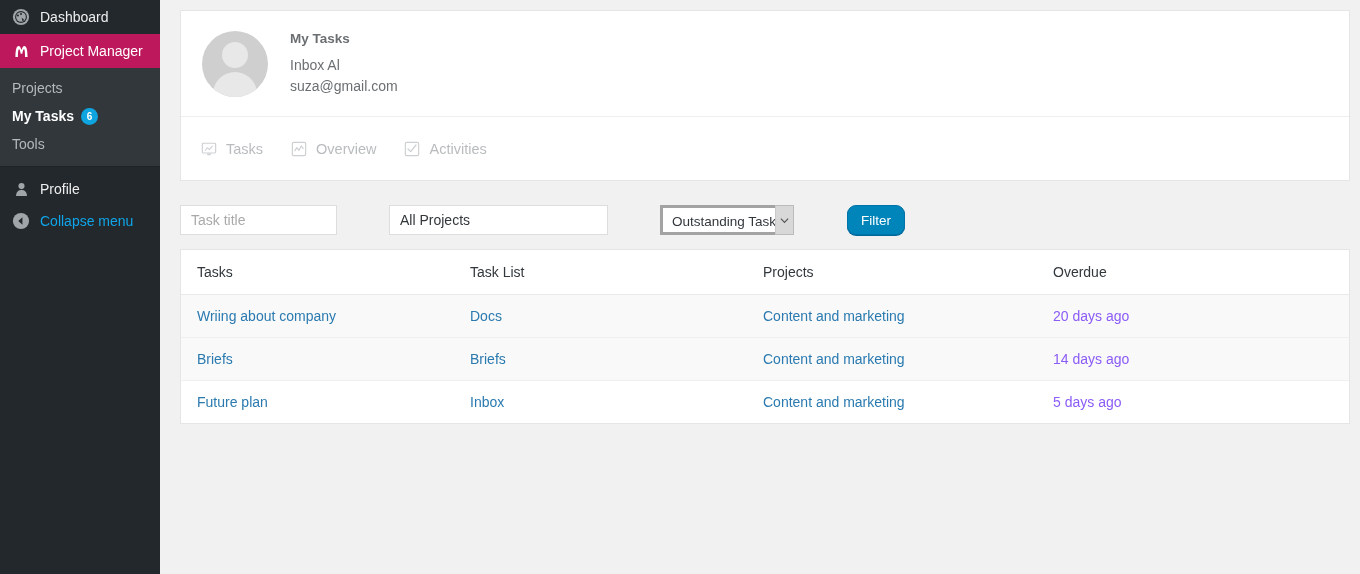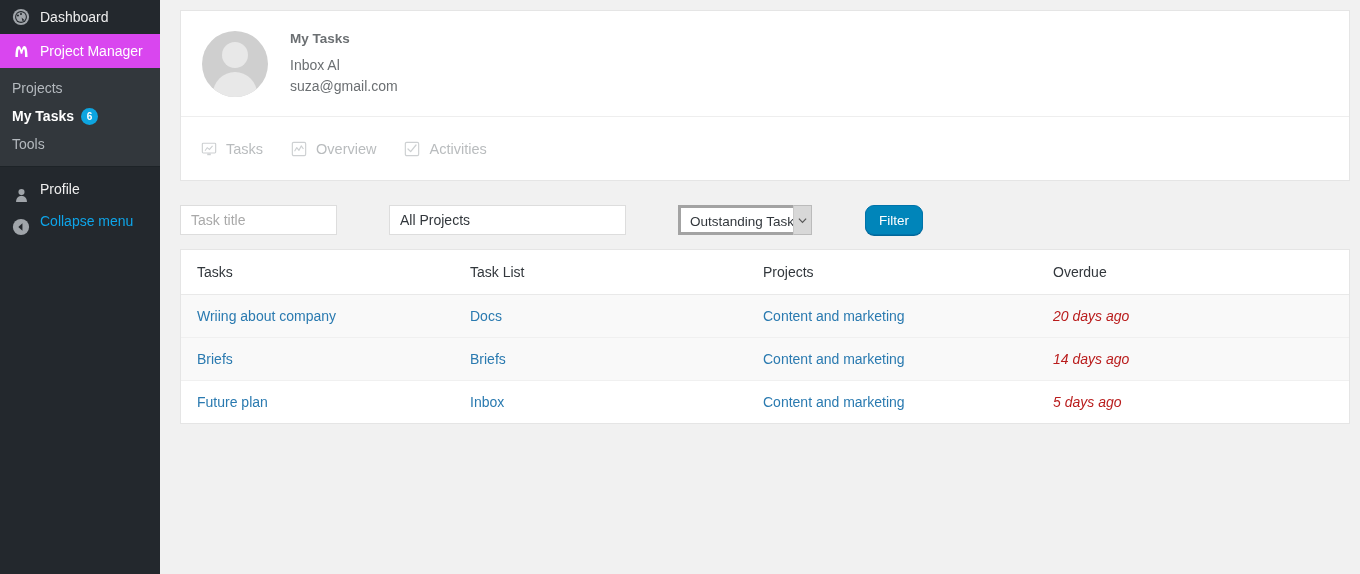--- a/index.html
+++ b/index.html
@@ -32,21 +32,21 @@
   }
   .menu-top .mi {
     width:20px; height:20px;
     margin-right:9px;
     display:flex; align-items:center; justify-content:center;
     flex:0 0 20px;
   }
   .menu-top .mlabel { line-height:34px; }
   .menu-dashboard { color:#eee; }
   .menu-current {
-    background:#d946ef;
+    background:#be185d;
     color:#fff;
     font-weight:400;
   }
   .menu-current .arrow {
     position:absolute; right:0; top:50%;
     margin-top:-8px;
     width:0; height:0;
     border-top:8px solid transparent;
     border-bottom:8px solid transparent;
     border-right:8px solid #f1f1f1;
@@ -72,21 +72,21 @@
     background:#0ea5e0;
     color:#fff;
     font-size:10px;
     font-weight:600;
     text-align:center;
     padding:0 5px;
     margin-left:7px;
   }
   .menu-sep { height:1px; background:#1d2327; margin:0; }
   .menu-lower { padding-top:6px; }
-  .menu-lower .menu-top { height:32px;align-items:flex-end; }
+  .menu-lower .menu-top { height:32px; }
   .menu-lower .mlabel { line-height:32px; }
   .collapse-row { color:#0ea5e9; }
   .collapse-row .mlabel { font-size:14px; }
 
   
   #wpbody {
     position:absolute;
     left:160px; top:0;
     right:0; bottom:0;
     background:#f1f1f1;
@@ -160,21 +160,21 @@
     background:#fff;
     font-family:"Liberation Sans", sans-serif;
     font-size:14px;
     padding:0 10px;
     color:#32373c;
     outline:none;
     border-radius:0;
   }
   .inp::placeholder { color:#a9a9a9; }
   #task-title-input { width:157px; }
-  #project-select   { width:237px; margin-left:8px; color:#32373c; }
+  #project-select   { width:219px; margin-left:8px; color:#32373c; }
   .selwrap {
     position:relative;
     margin-left:8px;
     width:134px; height:30px;
   }
   .selwrap .selbox {
     width:100%; height:30px;
     border:3px solid #a3a3a3;
     background:#fff;
     font-size:13.5px;
@@ -228,21 +228,21 @@
     font-size:14px;
     border-bottom:1px solid #f0f0f0;
   }
   table.tasks tr.alt td { background:#f9f9f9; }
   table.tasks tr:last-child td { border-bottom:none; }
   .c1 { padding-left:16px !important; width:289px; }
   .c2 { width:293px; }
   .c3 { width:290px; }
   .c4 { }
   a.lnk { color:#2a7ab0; text-decoration:none; cursor:pointer; }
-  .overdue { color:#b91c1c;font-style:italic; }
+  .overdue { color:#8b5cf6; }
 </style>
 </head>
 <body>
 
 <div id="adminmenu">
 
   <div class="menu-top menu-dashboard">
     <span class="mi">
       <svg width="18" height="18" viewBox="0 0 20 20">
           <circle cx="10" cy="10" r="9" fill="#a0a5aa"></circle>

